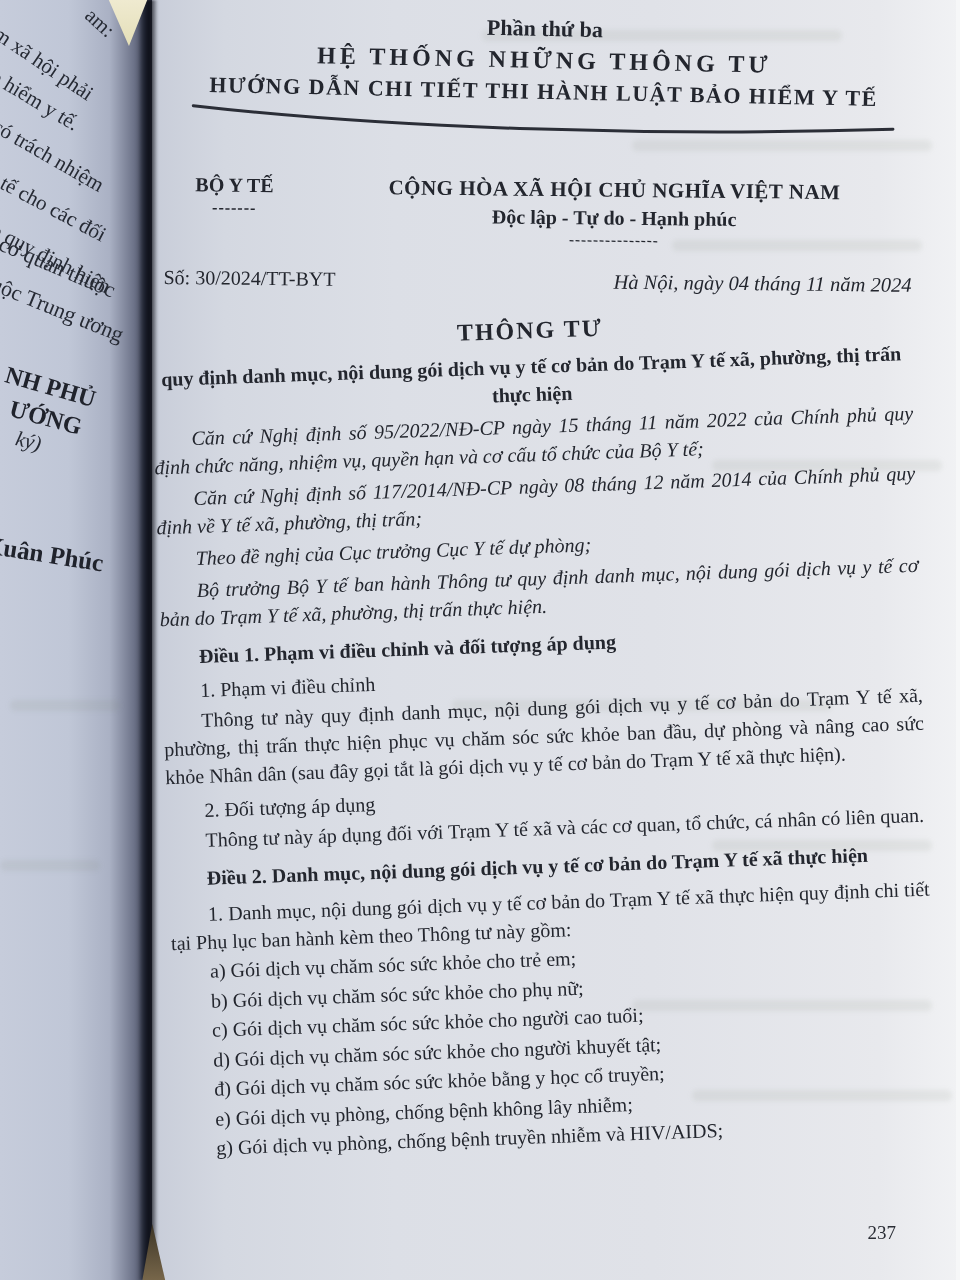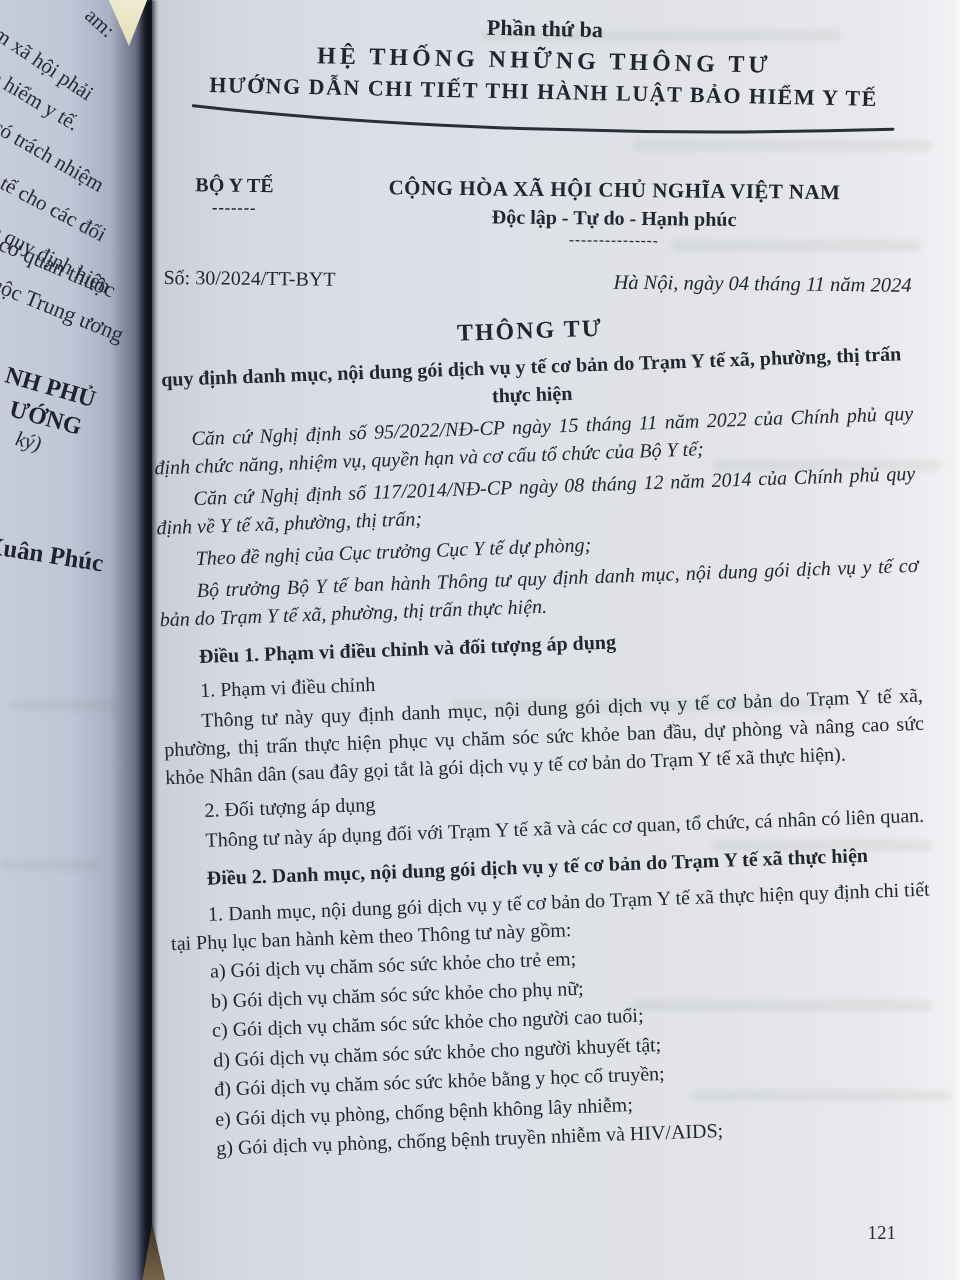--- a/index.html
+++ b/index.html
@@ -163,21 +163,21 @@
         <p class="list-item">a) Gói dịch vụ chăm sóc sức khỏe cho trẻ em;</p>
         <p class="list-item">b) Gói dịch vụ chăm sóc sức khỏe cho phụ nữ;</p>
         <p class="list-item">c) Gói dịch vụ chăm sóc sức khỏe cho người cao tuổi;</p>
         <p class="list-item">d) Gói dịch vụ chăm sóc sức khỏe cho người khuyết tật;</p>
         <p class="list-item">đ) Gói dịch vụ chăm sóc sức khỏe bằng y học cổ truyền;</p>
         <p class="list-item">e) Gói dịch vụ phòng, chống bệnh không lây nhiễm;</p>
         <p class="list-item">g) Gói dịch vụ phòng, chống bệnh truyền nhiễm và HIV/AIDS;</p>
       </div>
     </div>
 
-    <div class="page-number">121</div>
+    <div class="page-number">237</div>
     <div class="edge-strip"></div>
   </div>
 
   <div class="spine"></div>
   <div class="wedge-top"></div>
   <div class="wedge-bottom"></div>
 
 </div>
 
 </body></html>

